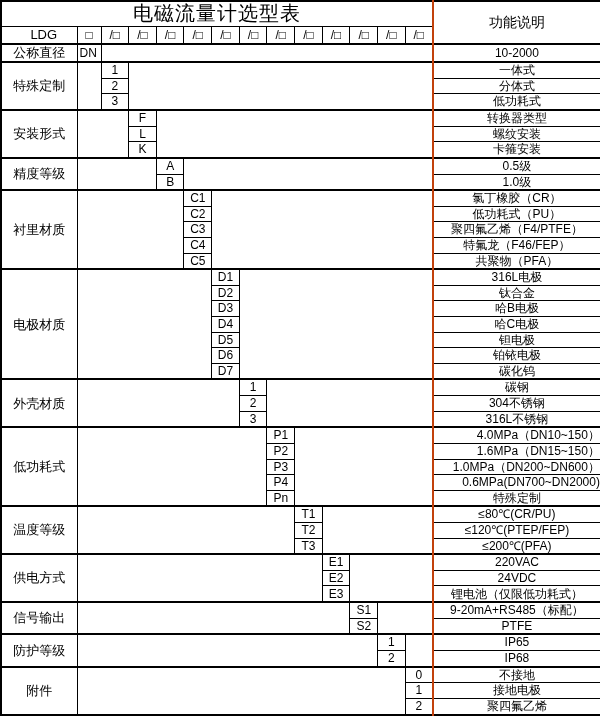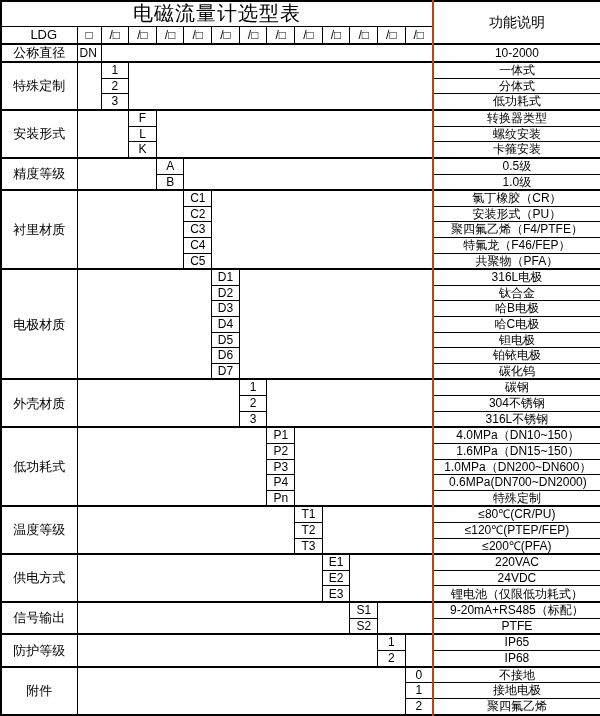--- a/index.html
+++ b/index.html
@@ -8,21 +8,21 @@
         border:2px solid #000;background:#fff;font-size:12px;}
   td{border:1px solid #000;padding:0;margin:0;text-align:center;vertical-align:middle;
      line-height:1.05;white-space:nowrap;overflow:hidden;}
   tr.sep td{border-top:2px solid #000;}
   td.title{font-size:20px;letter-spacing:1px;font-family:Liberation Mono, monospace;}
   td.desc-header{font-size:14px;}
   td.lbl{font-size:13px;}
   td.ldg{text-align:center;padding-left:9px;}
   td.dn{text-align:left;padding-left:2px;}
   td.desc,td.desc-header{border-left:2px solid #c2410c;}
-  td.desc.left{text-align:center;padding-left:2px;}
+  td.desc.left{text-align:right;padding-left:2px;}
   td.code{font-size:12px;}
 </style>
 </head>
 <body>
 
 <table>
   <colgroup>
     <col style="width:76px">
       <col style="width:24px">
     <col style="width:27.67px">
@@ -116,21 +116,21 @@
 
   <tr class="sep">
     <td class="lbl" rowspan="5">衬里材质</td>
     <td class="filler" rowspan="5" colspan="4"></td>
     <td class="code">C1</td>
     <td class="filler" rowspan="5" colspan="8"></td>
     <td class="desc">氯丁橡胶（CR）</td>
   </tr>
   <tr>
     <td class="code">C2</td>
-    <td class="desc">安装形式（PU）</td>
+    <td class="desc">低功耗式（PU）</td>
   </tr>
   <tr>
     <td class="code">C3</td>
     <td class="desc">聚四氟乙烯（F4/PTFE）</td>
   </tr>
   <tr>
     <td class="code">C4</td>
     <td class="desc">特氟龙（F46/FEP）</td>
   </tr>
   <tr>

